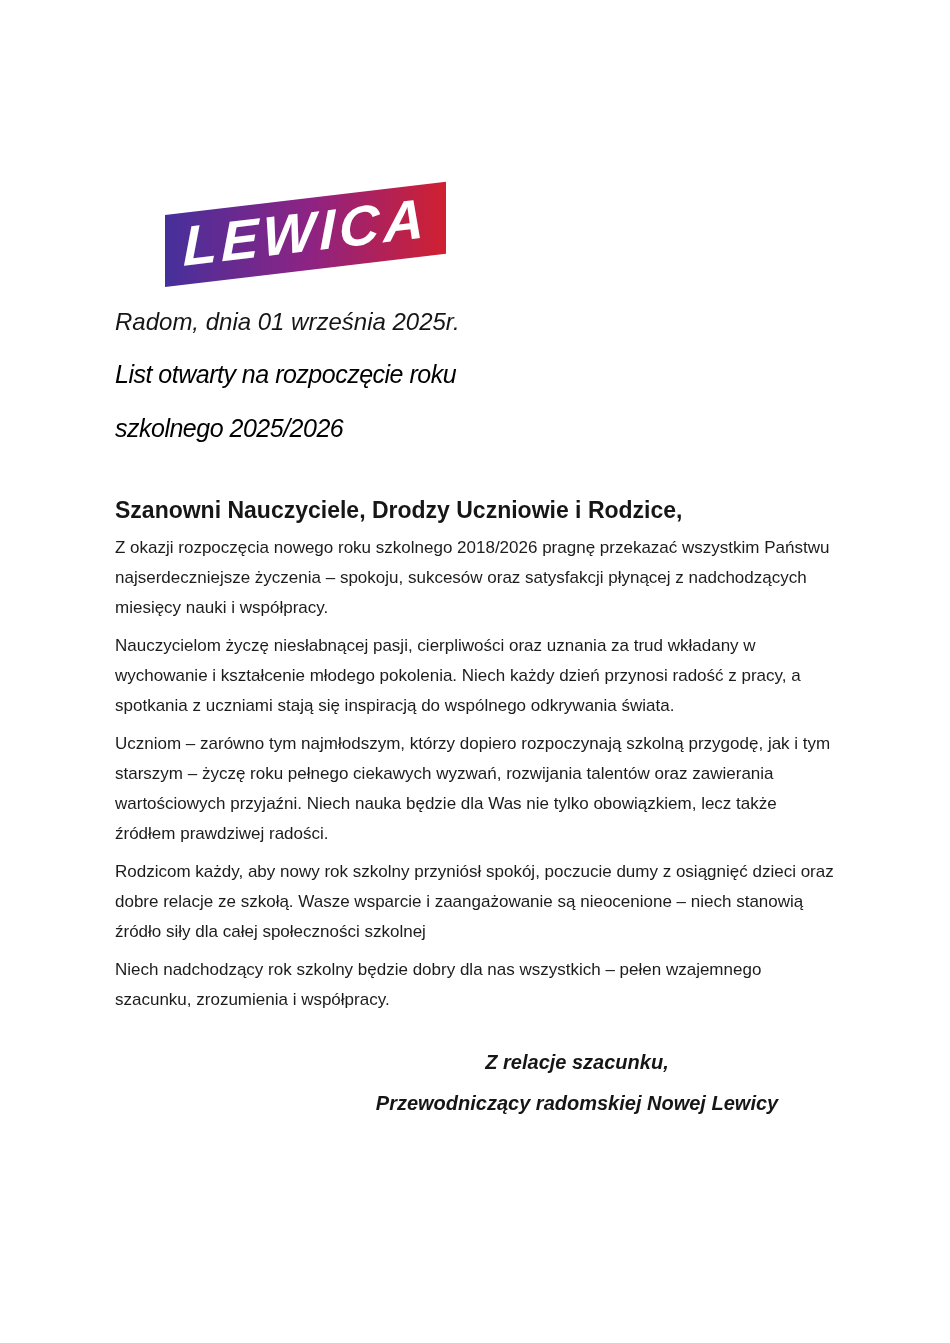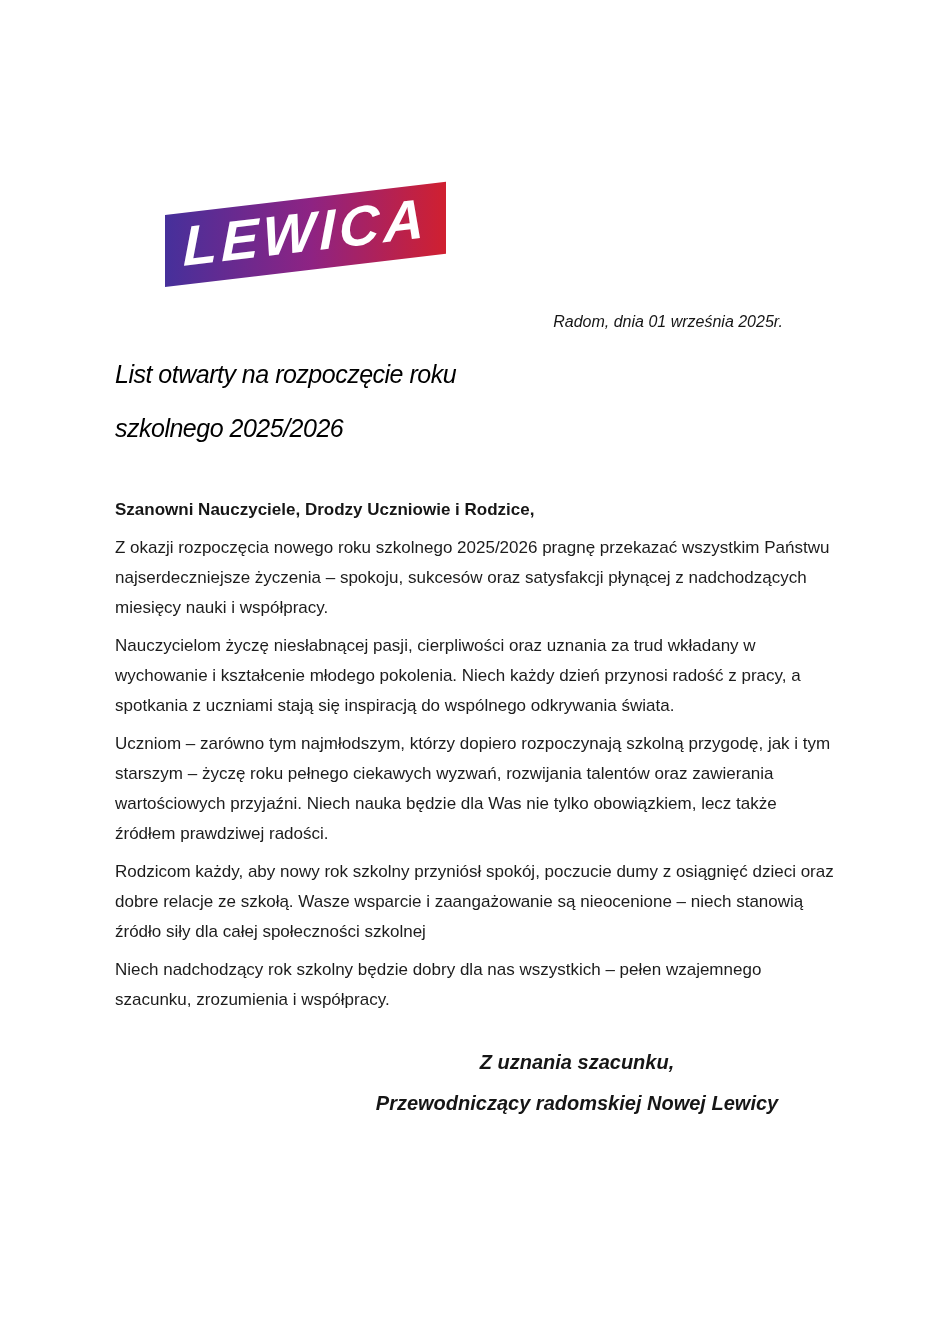--- a/index.html
+++ b/index.html
@@ -37,45 +37,45 @@
     letter-spacing: 4px;
     color: #ffffff;
     line-height: 1;
     padding-bottom: 4px;
     user-select: none;
   }
 
   
   .dateline {
     margin-top: 22px;
-    text-align: right;
+    text-align: left;
     padding-right: 52px;
     font-style: italic;
-    font-size: 16px;
+    font-size: 24px;
     line-height: 26px;
     color: #161616;
   }
 
   
   .title {
     margin: 12px 0 0 0;
     font-style: italic;
     font-weight: normal;
     font-size: 25px;
     line-height: 54px;
     color: #000000;
     letter-spacing: -0.5px;
   }
   .title span { display: block; }
 
   
   .greeting {
     margin: 40px 0 8px 0;
     font-weight: bold;
-    font-size: 17px;
+    font-size: 23px;
     line-height: 30px;
     color: #161616;
   }
   .para {
     margin: 0 0 8px 0;
     font-size: 17px;
     line-height: 30px;
     color: #1c1c1c;
     max-width: 725px;
   }
@@ -108,28 +108,28 @@
 
   <div class="dateline">Radom, dnia 01 września 2025r.</div>
 
   <h1 class="title">
     <span>List otwarty na rozpoczęcie roku</span>
     <span>szkolnego 2025/2026</span>
   </h1>
 
   <p class="greeting">Szanowni Nauczyciele, Drodzy Uczniowie i Rodzice,</p>
 
-  <p class="para">Z okazji rozpoczęcia nowego roku szkolnego 2025/2026 pragnę przekazać wszystkim Państwu najserdeczniejsze życzenia – spokoju, sukcesów oraz satysfakcji płynącej z nadchodzących miesięcy nauki i współpracy.</p>
+  <p class="para">Z okazji rozpoczęcia nowego roku szkolnego 2018/2026 pragnę przekazać wszystkim Państwu najserdeczniejsze życzenia – spokoju, sukcesów oraz satysfakcji płynącej z nadchodzących miesięcy nauki i współpracy.</p>
 
   <p class="para">Nauczycielom życzę niesłabnącej pasji, cierpliwości oraz uznania za trud wkładany w wychowanie i kształcenie młodego pokolenia. Niech każdy dzień przynosi radość z pracy, a spotkania z uczniami stają się inspiracją do wspólnego odkrywania świata.</p>
 
   <p class="para">Uczniom – zarówno tym najmłodszym, którzy dopiero rozpoczynają szkolną przygodę, jak i tym starszym – życzę roku pełnego ciekawych wyzwań, rozwijania talentów oraz zawierania wartościowych przyjaźni. Niech nauka będzie dla Was nie tylko obowiązkiem, lecz także źródłem prawdziwej radości.</p>
 
   <p class="para">Rodzicom każdy, aby nowy rok szkolny przyniósł spokój, poczucie dumy z osiągnięć dzieci oraz dobre relacje ze szkołą. Wasze wsparcie i zaangażowanie są nieocenione – niech stanowią źródło siły dla całej społeczności szkolnej</p>
 
   <p class="para">Niech nadchodzący rok szkolny będzie dobry dla nas wszystkich – pełen wzajemnego szacunku, zrozumienia i współpracy.</p>
 
   <div class="signature">
-    <div class="sig-line">Z uznania szacunku,</div>
+    <div class="sig-line">Z relacje szacunku,</div>
     <div class="sig-line">Przewodniczący radomskiej Nowej Lewicy</div>
   </div>
 
 </div>
 
 </body></html>

